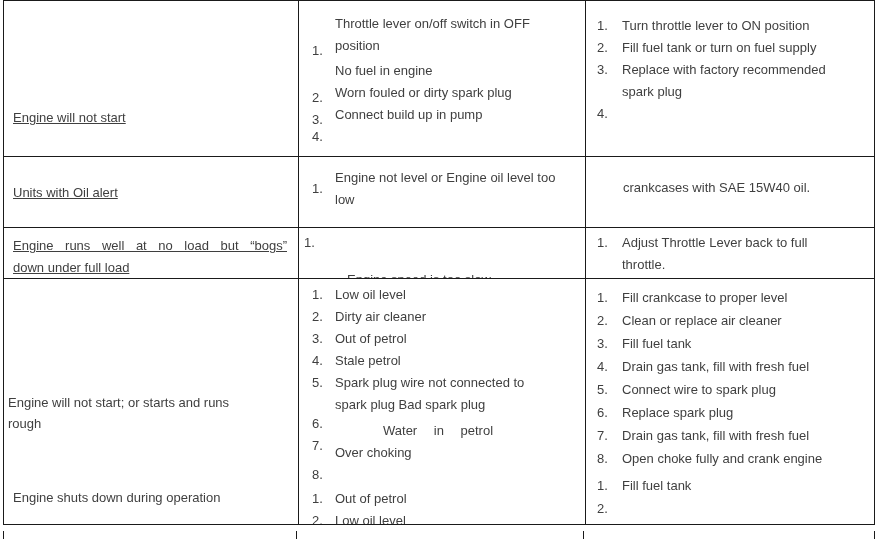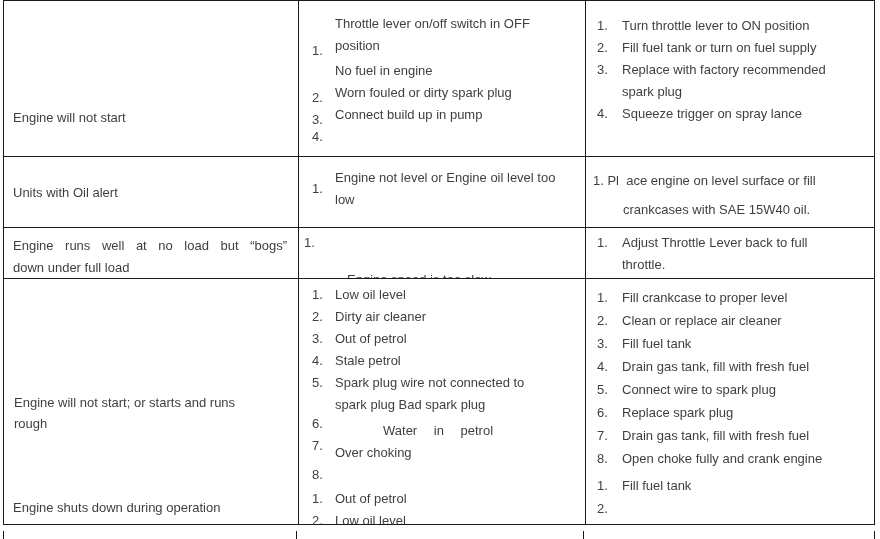--- a/index.html
+++ b/index.html
@@ -9,21 +9,21 @@
     overflow:hidden; -webkit-font-smoothing:antialiased;
   }
   .tbl {
     position:absolute; left:3px; top:0; width:872px;
     border:1.6px solid #1a1a1a; box-sizing:border-box;
   }
   .row { display:flex; border-bottom:1.6px solid #1a1a1a; box-sizing:border-box; }
   .row:last-child { border-bottom:none; }
   .r1 { height:156px; } .r2 { height:71px; } .r3 { height:51px; } .r4 { height:245px; }
   .cell { box-sizing:border-box; overflow:hidden; }
-  .c1 { width:295px; border-right:1.6px solid #1a1a1a; }
+  .c1 { width:295px; border-right:1.6px solid #1a1a1a;text-decoration:underline; }
   .c2 { width:287px; border-right:1.6px solid #1a1a1a; }
   .c3 { flex:1; }
 
   
   .item { display:flex; align-items:flex-start; line-height:22px; }
   .num  { flex:0 0 36px; padding-left:13px; box-sizing:border-box; position:relative; }
   .c3 .num { padding-left:11px; }
   .txt  { flex:1; padding-right:5px; }
 
   
@@ -45,22 +45,22 @@
   
   .p-r3 { padding:7px 11px 0 9px; line-height:22px; }
   .jline { text-align-last:justify; }
   .cause-r3 { padding-top:4px; line-height:22px; }
   .cause-r3 .numline { padding-left:5px; }
   .cause-r3 .textline { padding-left:48px; margin-top:15px;text-decoration:underline; }
   .remedy-r3 { padding-top:4px; }
 
   
   .p-r4 { position:relative; line-height:21px; }
-  .p-r4 .p1 { position:absolute; top:113px; left:10px; width:264px; }
-  .p-r4 .p2 { position:absolute; top:218px; left:9px; }
+  .p-r4 .p1 { position:absolute; top:113px; left:4px; width:264px; }
+  .p-r4 .p2 { position:absolute; top:208px; left:9px; }
   .cause-r4 { padding-top:5px; }
   .cause-r4 .i6 { margin-top:4px; }
   .cause-r4 .i6 .num, .cause-r4 .i7 .num { top:-7px; }
   .cause-r4 .listB { margin-top:2px; }
   .remedy-r4 { padding-top:7px; }
   .remedy-r4 .item { line-height:23px; }
   .remedy-r4 .listB { margin-top:4px; }
   .ws { word-spacing:13px;margin-left:48px; }
 
   
@@ -116,40 +116,38 @@
         </div>
         <div class="item">
           <div class="num">3.</div>
           <div class="txt">
             <div>Replace with factory recommended</div>
             <div>spark plug</div>
           </div>
         </div>
         <div class="item">
           <div class="num">4.</div>
-          <div class="txt">Squeeze trigger on spray lance</div>
         </div>
       </div>
     </div>
 
     <div class="row r2">
       <div class="cell c1 p-r2">
         <div>Units with Oil alert</div>
       </div>
       <div class="cell c2 cause-r2">
         <div class="item">
           <div class="num">1.</div>
           <div class="txt">
             <div>Engine not level or Engine oil level too</div>
             <div>low</div>
           </div>
         </div>
       </div>
       <div class="cell c3 remedy-r2">
-        <div class="l1">1. Pl  ace engine on level surface or fill</div>
         <div class="l2">crankcases with SAE 15W40 oil.</div>
       </div>
     </div>
 
     <div class="row r3">
       <div class="cell c1 p-r3">
         <div class="jline">Engine runs well at no load but “bogs”</div>
         <div>down under full load</div>
       </div>
       <div class="cell c2 cause-r3">

